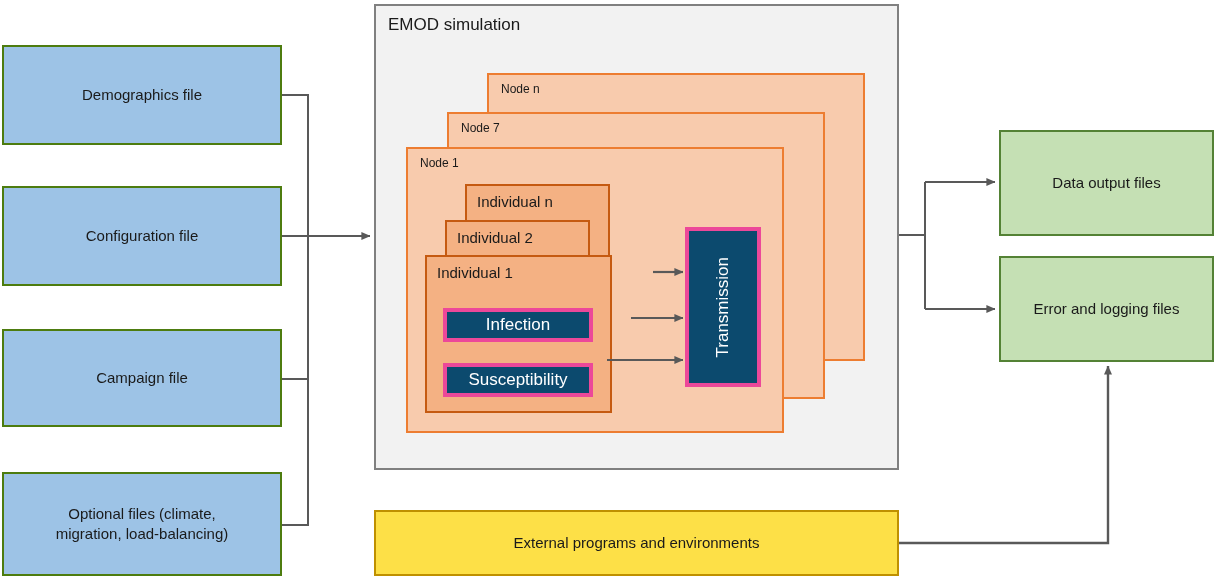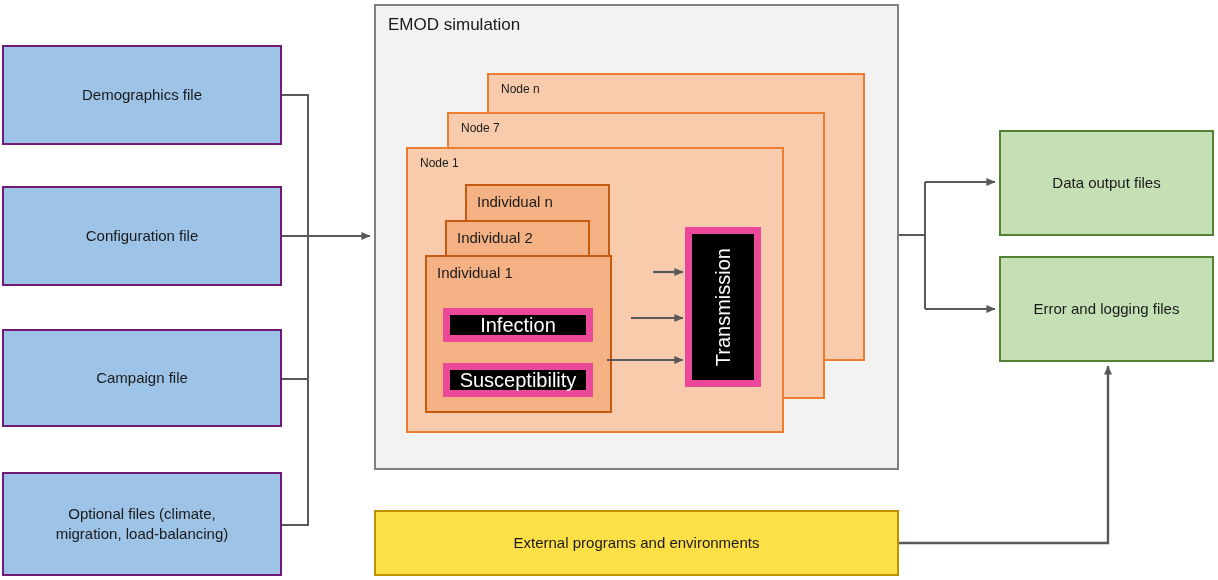--- a/index.html
+++ b/index.html
@@ -2,36 +2,36 @@
 <html><head>
 <meta charset="utf-8">
 <style>
   html,body{margin:0;padding:0;background:#ffffff;}
   body{font-family:"Liberation Sans",sans-serif;}
   #stage{position:relative;width:1218px;height:580px;background:#ffffff;overflow:hidden;}
 
   .box{position:absolute;box-sizing:border-box;display:flex;align-items:center;justify-content:center;text-align:center;color:#1a1a1a;font-size:15px;line-height:1.35;}
 
   
-  .blue{background:#9DC3E6;border:2px solid #701a75;}
+  .blue{background:#9DC3E6;border:2px solid #4d7c0f;}
 
   
   .emod{background:#F2F2F2;border:2px solid #808080;display:block;}
   .emod-title{position:absolute;left:12px;top:8px;font-size:17px;color:#1a1a1a;}
 
   
   .node{background:#F8CBAD;border:2px solid #ED7D31;display:block;}
   .node-label{position:absolute;left:12px;top:6px;font-size:12px;color:#1a1a1a;white-space:nowrap;}
 
   
   .indiv{background:#F4B183;border:2px solid #C55A11;display:block;}
   .indiv-label{position:absolute;left:10px;top:6px;font-size:15px;color:#1a1a1a;white-space:nowrap;}
 
   
-  .dark{background:#000000;border:7px solid #ec4899;color:#ffffff;font-size:20px;}
+  .dark{background:#0c4a6e;border:4px solid #ec4899;color:#ffffff;font-size:17px;}
 
   .vert{writing-mode:vertical-rl;transform:rotate(180deg);}
 
   
   .green{background:#C5E0B4;border:2px solid #548235;}
 
   
   .yellow{background:#fde047;border:2px solid #BF9000;}
 
   

